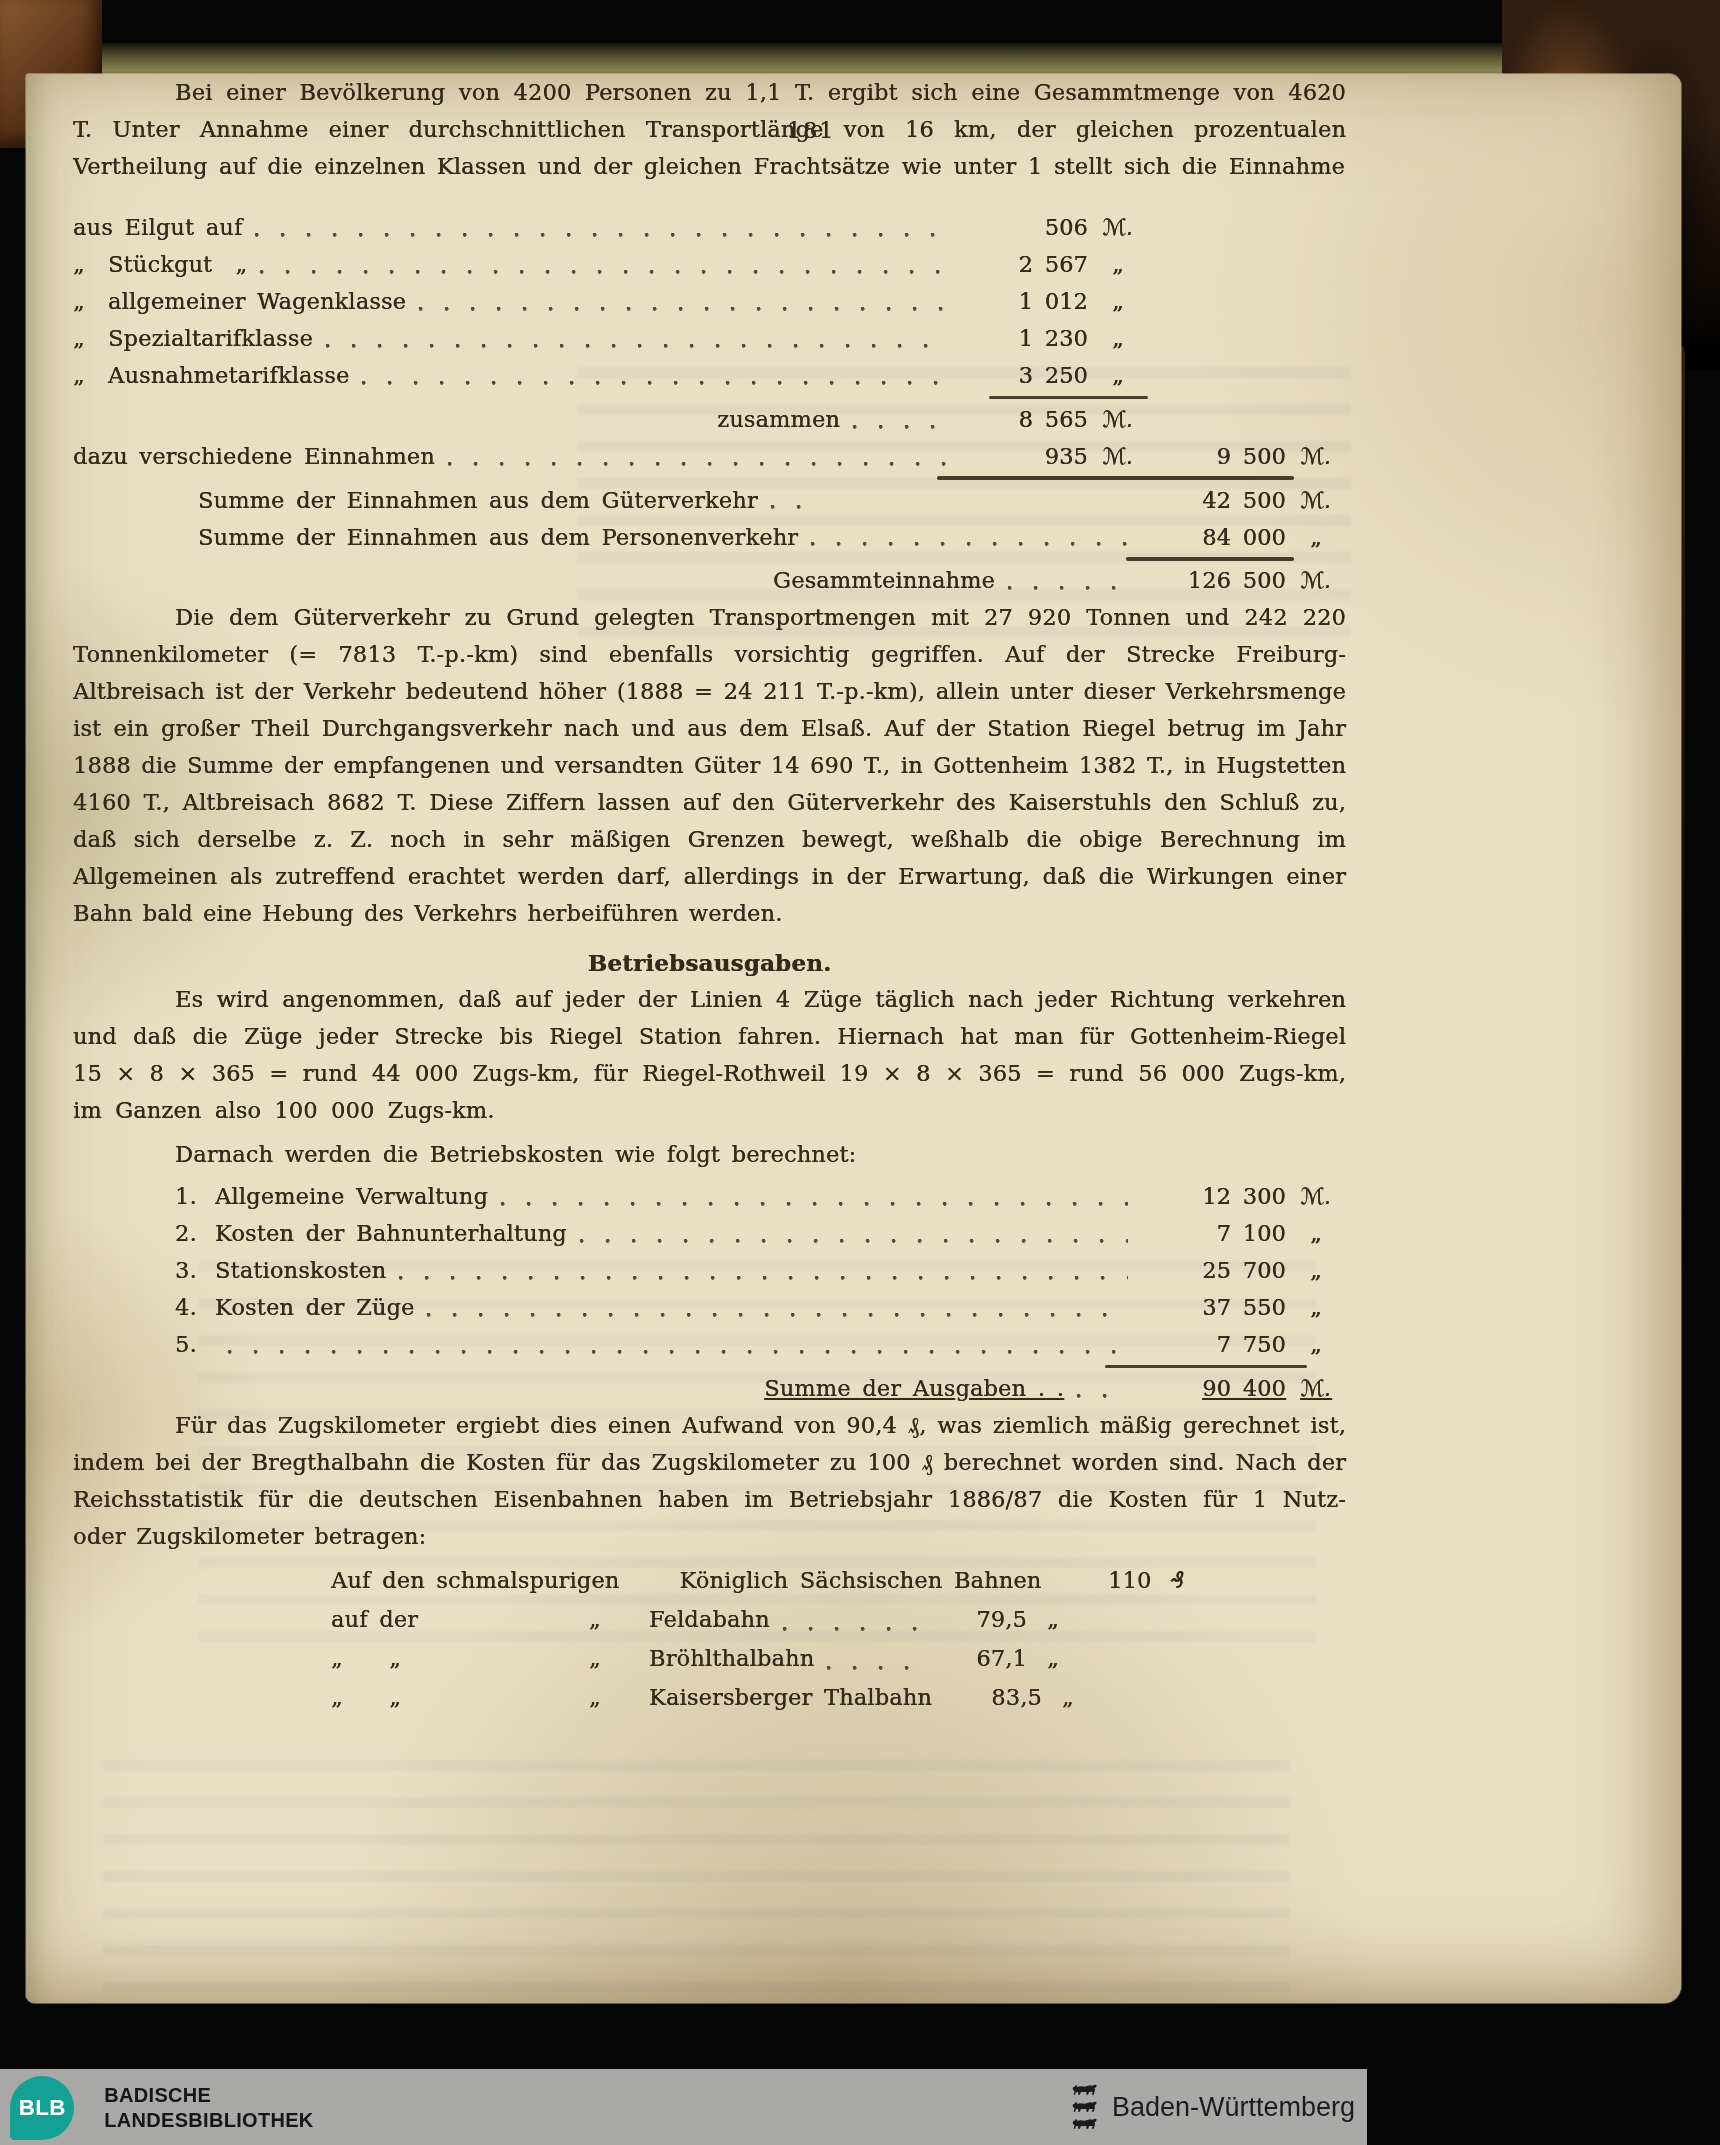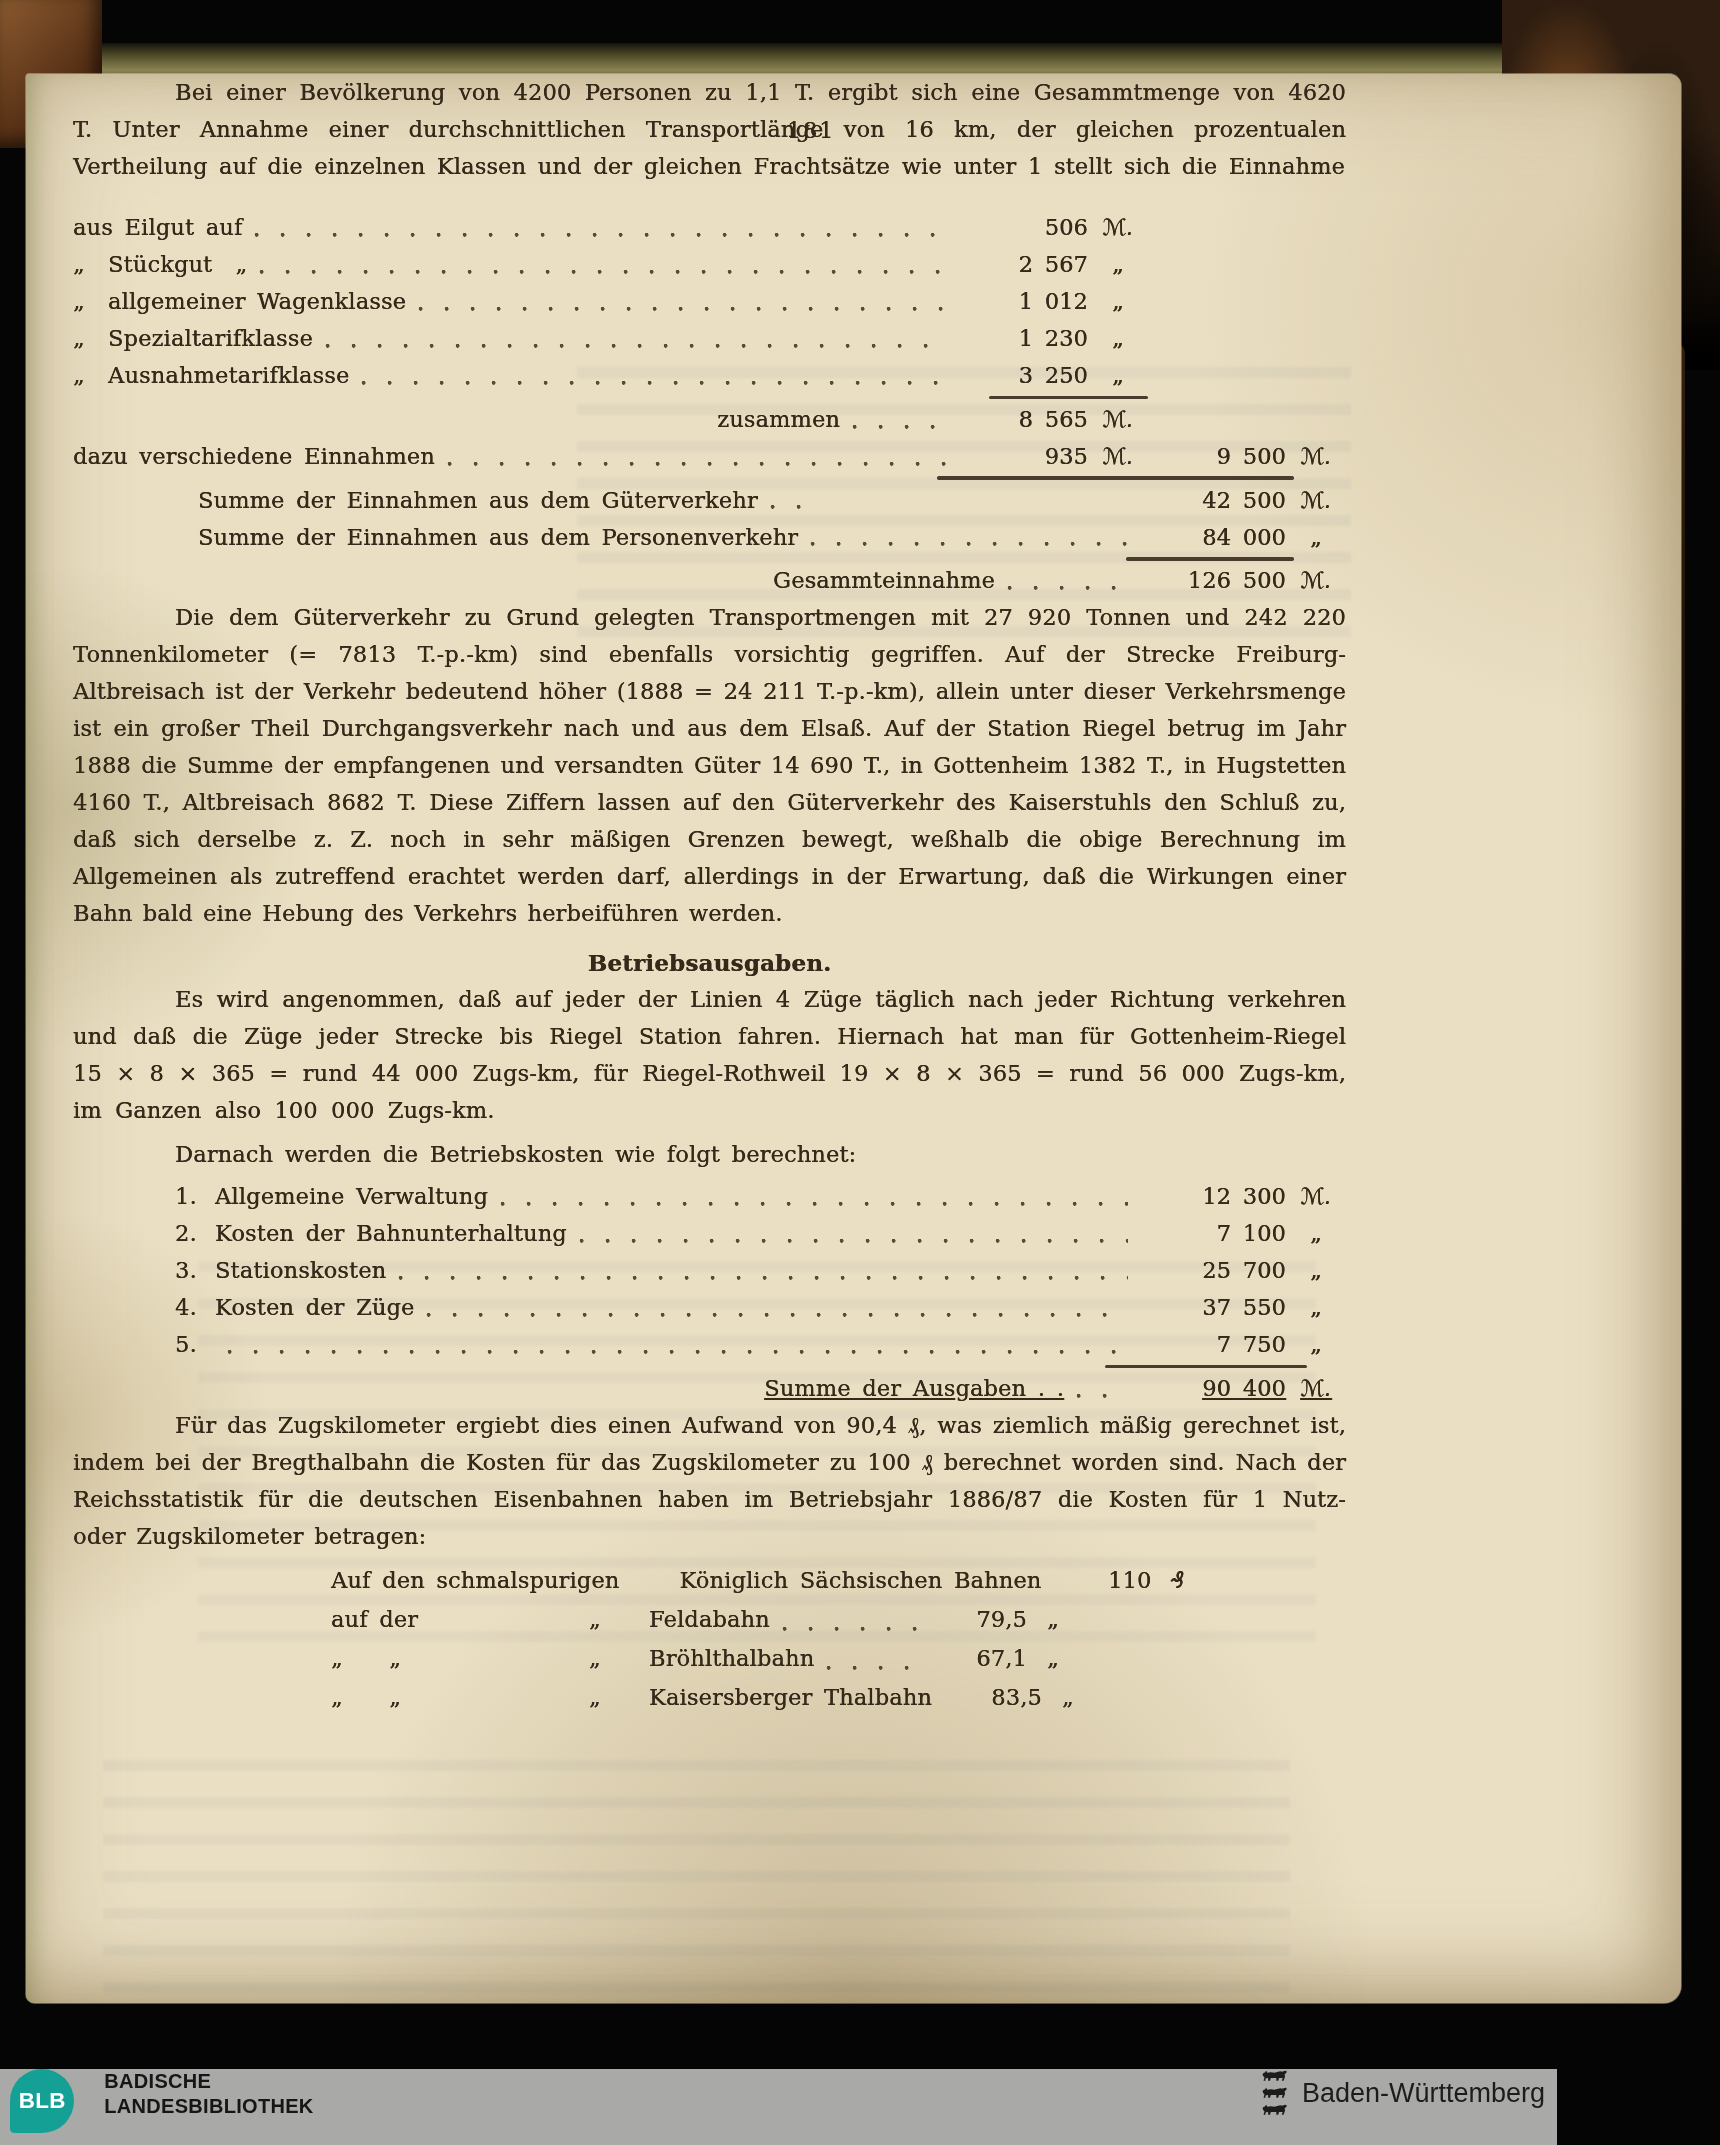--- a/index.html
+++ b/index.html
@@ -114,22 +114,22 @@
   .vergleich{margin-top:6.9px;}
   .vergleich .row{height:39px;padding-left:258px;padding-right:267px;}
   .vergleich .ca{flex:0 0 258px;}
   .vergleich .cm{flex:0 0 60px;}
   .vergleich .cb{flex:0 0 auto;}
   .vergleich .cval{flex:0 0 86px;text-align:right;}
   .vergleich .ccur{flex:0 0 52px;text-align:center;}
 
   
   .footer{
-    position:absolute;left:0;bottom:0;width:1557px;height:77px;background:#a9a9a7;
-    display:flex;align-items:flex-start;font-family:"Liberation Sans",sans-serif;
+    position:absolute;left:0;bottom:0;width:1367px;height:77px;background:#a9a9a7;
+    display:flex;align-items:center;font-family:"Liberation Sans",sans-serif;
   }
   .blb-logo{
     width:64px;height:64px;margin-left:10.3px;background:#14a095;
     border-radius:32px 32px 32px 4.3px;
     display:flex;align-items:center;justify-content:center;
     color:#fff;font-weight:bold;font-size:22.4px;letter-spacing:0.4px;
   }
   .blb-text{margin-left:30px;color:#161616;font-weight:bold;font-size:20px;line-height:25px;letter-spacing:0.3px;}
   .bw{margin-left:auto;display:flex;align-items:center;margin-right:12px;}
   .lions{display:flex;flex-direction:column;gap:2.6px;margin-right:12px;}

